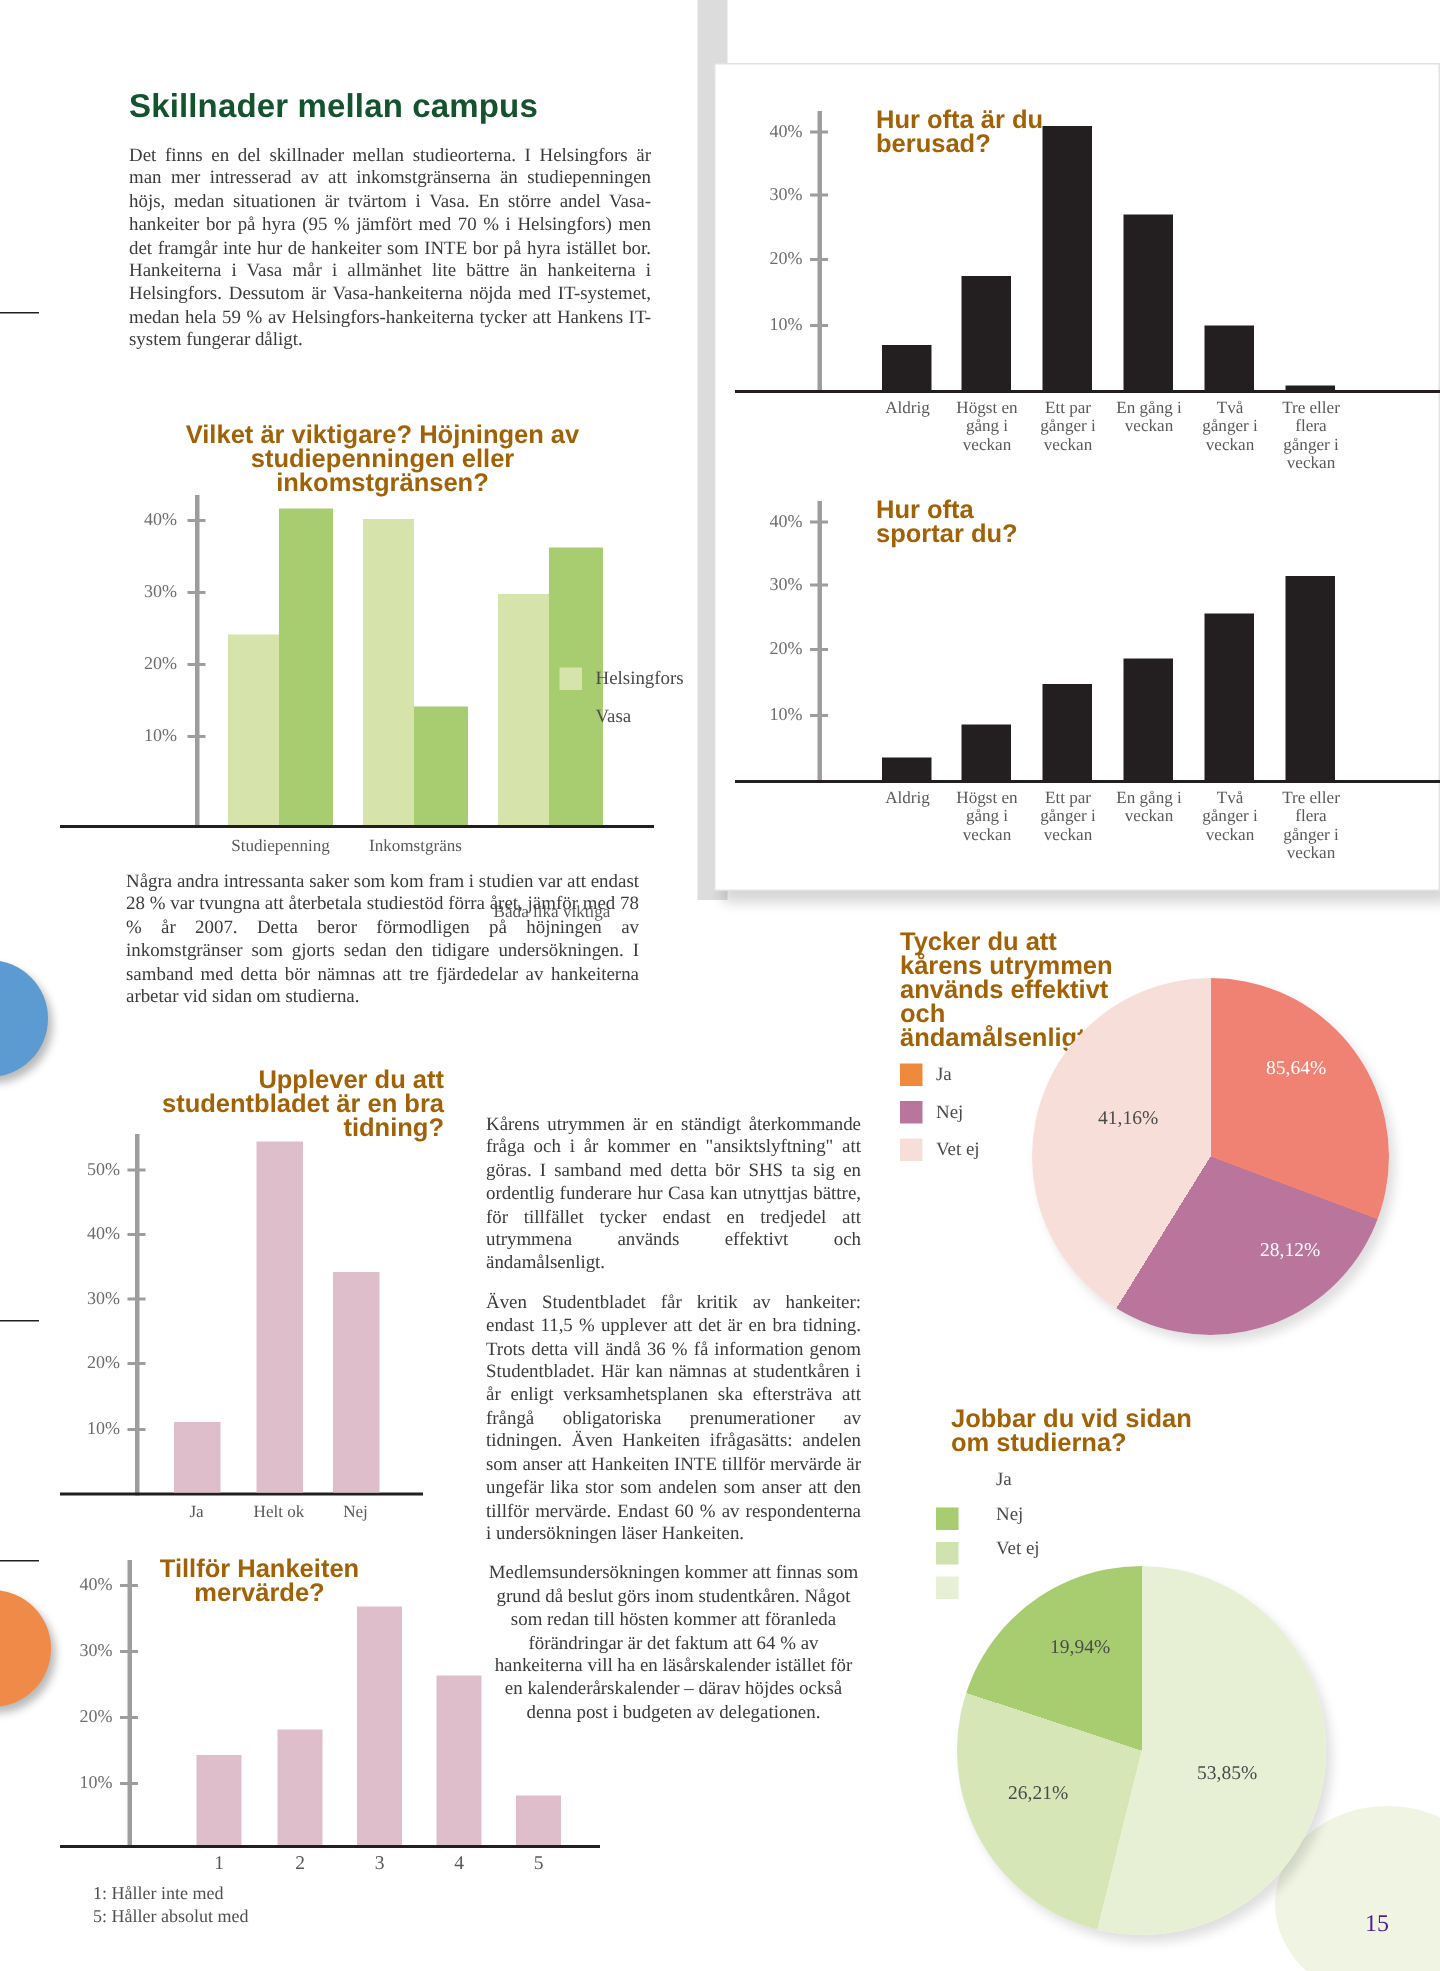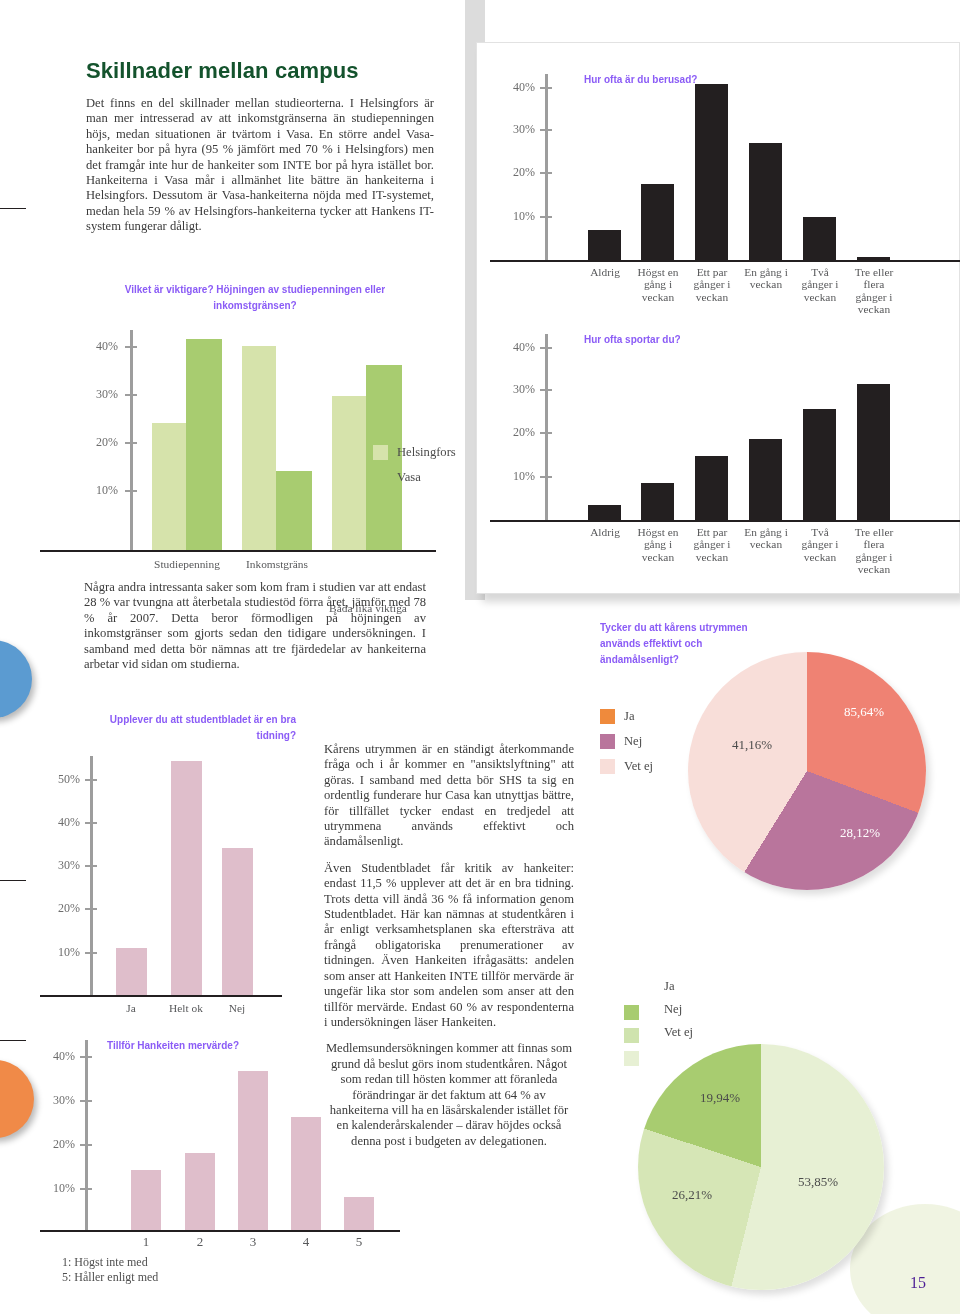--- a/index.html
+++ b/index.html
@@ -46,21 +46,21 @@
     font-size: 22px; font-weight: bold; color:#14532d;
     letter-spacing:.1px;
   }
   .body-text {
     font-family:"Liberation Serif", serif;
     font-size: 12.6px; line-height: 15.4px;
     color:#3b3b3b; text-align: justify;
   }
   .body-text p + p { margin-top: 11px; }
   .chart-title {
-    font-size: 10px; font-weight: bold; line-height: 16px; color:#8b5cf6;
+    font-size: 17px; font-weight: bold; line-height: 16px; color:#a16207;
   }
 
   
   .axis-v { position:absolute; background:#9d9d9d; width:3px; }
   .axis-h { position:absolute; background:#231f20; height:2px; }
   .tick   { position:absolute; background:#9d9d9d; height:2px; width:12px; }
   .ticklabel {
     position:absolute; font-family:"Liberation Serif", serif;
     font-size: 12px; color:#6d6d6d; text-align:right; width:40px;
   }
@@ -276,22 +276,22 @@
       <div class="bar" style="left:251px; width:30px; height:113px; background:#dfbecb;"></div>
       <div class="bar" style="left:304px; width:30px; height:33px;  background:#dfbecb;"></div>
     </div>
 
     <div class="catlabel" style="left:86px;  top:206px; width:40px; font-size:13px;">1</div>
     <div class="catlabel" style="left:140px; top:206px; width:40px; font-size:13px;">2</div>
     <div class="catlabel" style="left:193px; top:206px; width:40px; font-size:13px;">3</div>
     <div class="catlabel" style="left:246px; top:206px; width:40px; font-size:13px;">4</div>
     <div class="catlabel" style="left:299px; top:206px; width:40px; font-size:13px;">5</div>
 
-    <div class="catlabel" style="left:22px; top:226px; width:200px; text-align:left; font-size:12px; color:#4f4f4f;">1: Högst inte med</div>
-    <div class="catlabel" style="left:22px; top:241px; width:200px; text-align:left; font-size:12px; color:#4f4f4f;">5: Håller enligt med</div>
+    <div class="catlabel" style="left:22px; top:226px; width:200px; text-align:left; font-size:12px; color:#4f4f4f;">1: Håller inte med</div>
+    <div class="catlabel" style="left:22px; top:241px; width:200px; text-align:left; font-size:12px; color:#4f4f4f;">5: Håller absolut med</div>
   </div>
 
   <div class="body-text" style="position:absolute; left:324px; top:742px; width:250px;">
     <p>Kårens utrymmen är en ständigt återkommande fråga och i år kommer en "ansiktslyftning" att göras. I samband med detta bör SHS ta sig en ordentlig funderare hur Casa kan utnyttjas bättre, för tillfället tycker endast en tredjedel att utrymmena används effektivt och ändamålsenligt.</p>
     <p>Även Studentbladet får kritik av hankeiter: endast 11,5 % upplever att det är en bra tidning. Trots detta vill ändå 36 % få information genom Studentbladet. Här kan nämnas at studentkåren i år enligt verksamhetsplanen ska eftersträva att frångå obligatoriska prenumerationer av tidningen. Även Hankeiten ifrågasätts: andelen som anser att Hankeiten INTE tillför mervärde är ungefär lika stor som andelen som anser att den tillför mervärde. Endast 60 % av respondenterna i undersökningen läser Hankeiten.</p>
     <p style="text-align:center;">Medlemsundersökningen kommer att finnas som grund då beslut görs inom studentkåren. Något som redan till hösten kommer att föranleda förändringar är det faktum att 64 % av hankeiterna vill ha en läsårskalender istället för en kalenderårskalender – därav höjdes också denna post i budgeten av delegationen.</p>
   </div>
 
   <div style="position:absolute; left:592px; top:612px; width:368px; height:300px;">
     <div class="chart-title" style="position:absolute; left:8px; top:8px; width:160px;">Tycker du att kårens utrymmen används effektivt och ändamålsenligt?</div>
@@ -314,20 +314,21 @@
                   #ef8273 0deg 110.6deg,
                   #b9759c 110.6deg 211.8deg,
                   #f8ded9 211.8deg 360deg);"></div>
 
     <div class="pie-label" style="left:252px; top:92px;">85,64%</div>
     <div class="pie-label" style="left:248px; top:213px;">28,12%</div>
     <div class="pie-label dark" style="left:140px; top:125px;">41,16%</div>
   </div>
 
   <div style="position:absolute; left:592px; top:932px; width:368px; height:340px;">
+    <div class="chart-title" style="position:absolute; left:42px; top:6px; width:190px;">Jobbar du vid sidan om studierna?</div>
 
     <span class="legend-label" style="position:absolute; left:72px; top:47px; margin:0;">Ja</span>
     <span class="legend-label" style="position:absolute; left:72px; top:70px; margin:0;">Nej</span>
     <span class="legend-label" style="position:absolute; left:72px; top:93px; margin:0;">Vet ej</span>
 
     <span class="swatch" style="position:absolute; left:32px; top:73px; background:#a8cc70;"></span>
     <span class="swatch" style="position:absolute; left:32px; top:96px; background:#cfe3ae;"></span>
     <span class="swatch" style="position:absolute; left:32px; top:119px; background:#e7f0d4;"></span>
 
     <div class="pie" style="left:46px; top:112px; width:246px; height:246px;

